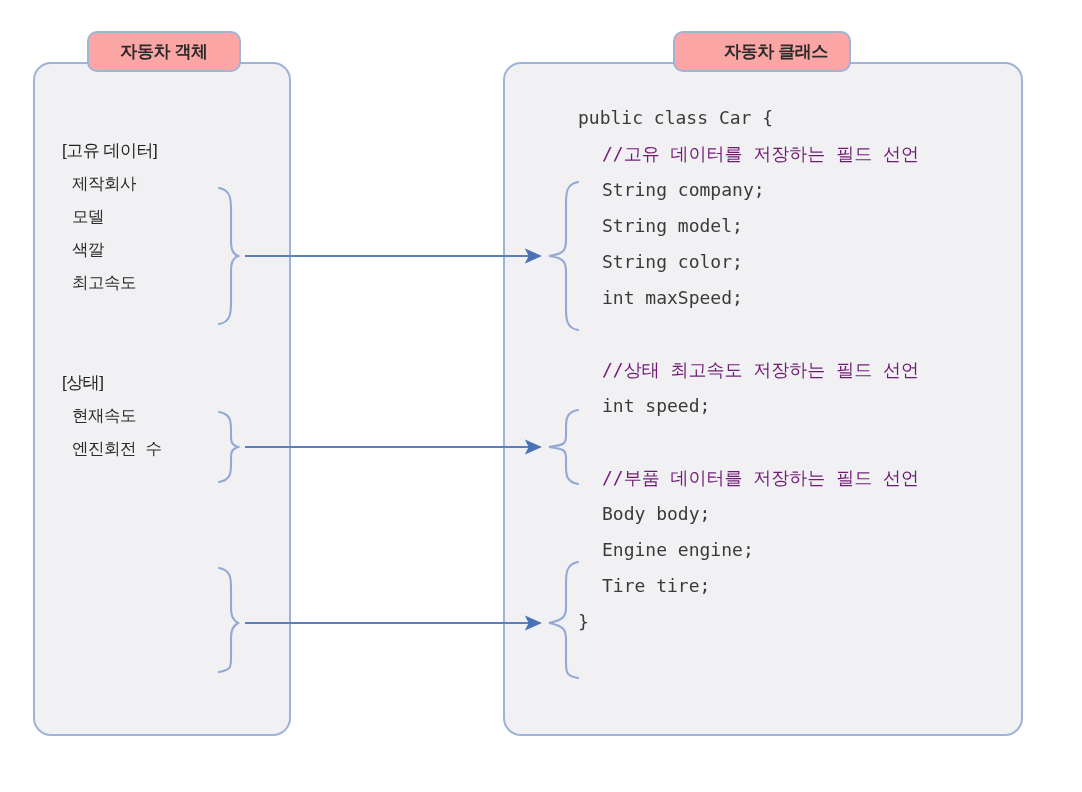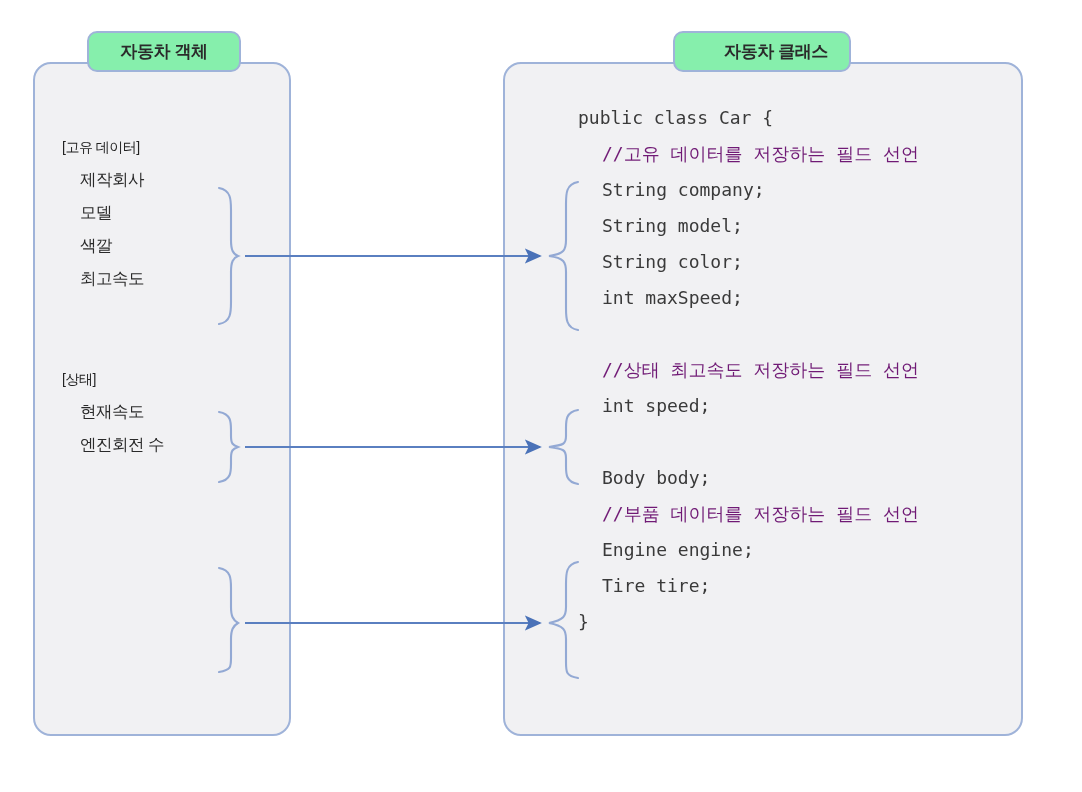--- a/index.html
+++ b/index.html
@@ -36,21 +36,21 @@
   #panel-class {
     left: 503px;
     top: 62px;
     width: 520px;
     height: 674px;
   }
 
   
   .title-box {
     position: absolute;
-    background: #86efac;
+    background: #fca5a5;
     border: 2px solid #9fb3d9;
     border-radius: 10px;
     box-sizing: border-box;
     display: flex;
     align-items: center;
     justify-content: center;
     font-weight: bold;
     color: #2b2b2b;
     letter-spacing: -0.4px;
     z-index: 6;
@@ -71,29 +71,30 @@
     padding-left: 28px;
   }
 
   
   .group {
     position: absolute;
     left: 62px;
     z-index: 4;
   }
   .group-header {
-    font-size: 14px;
+    font-size: 17px;
     color: #222222;
     font-weight: 500;
     letter-spacing: -0.5px;
     margin-bottom: 6px;
     white-space: nowrap;
   }
   .group-items {
-    margin-left: 18px;
+    margin-left: 10px;
+    font-family: Liberation Mono, monospace;
   }
   .group-item {
     font-size: 16.5px;
     color: #2a2a2a;
     letter-spacing: -0.5px;
     line-height: 33px;
     white-space: nowrap;
   }
   #group-0 { top: 139px; }
   #group-1 { top: 371px; }
@@ -170,22 +171,22 @@
     <div class="code-line">public class Car {</div>
     <div class="code-line comment indent">//고유 데이터를 저장하는 필드 선언</div>
     <div class="code-line indent">String company;</div>
     <div class="code-line indent">String model;</div>
     <div class="code-line indent">String color;</div>
     <div class="code-line indent">int maxSpeed;</div>
     <div class="code-line blank"></div>
     <div class="code-line comment indent">//상태 최고속도 저장하는 필드 선언</div>
     <div class="code-line indent">int speed;</div>
     <div class="code-line blank"></div>
+    <div class="code-line comment indent">//부품 데이터를 저장하는 필드 선언</div>
     <div class="code-line indent">Body body;</div>
-    <div class="code-line comment indent">//부품 데이터를 저장하는 필드 선언</div>
     <div class="code-line indent">Engine engine;</div>
     <div class="code-line indent">Tire tire;</div>
     <div class="code-line">}</div>
   </div>
 
   <svg id="overlay" viewBox="0 0 1082 792">
     <defs>
       <marker id="arrowhead" markerWidth="9" markerHeight="8" refX="8" refY="4" orient="auto" markerUnits="strokeWidth">
         <path d="M0,0 L9,4 L0,8 L2,4 Z" fill="#4a72b8"></path>
       </marker>

